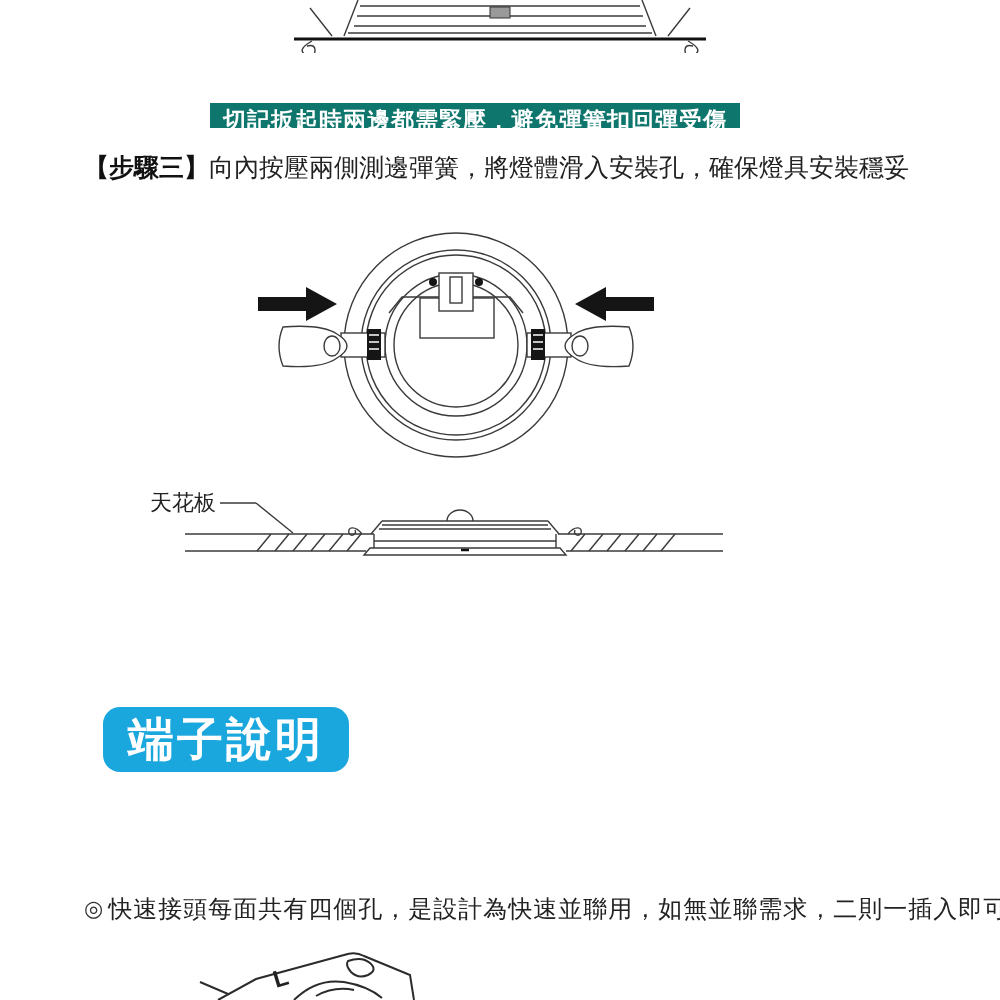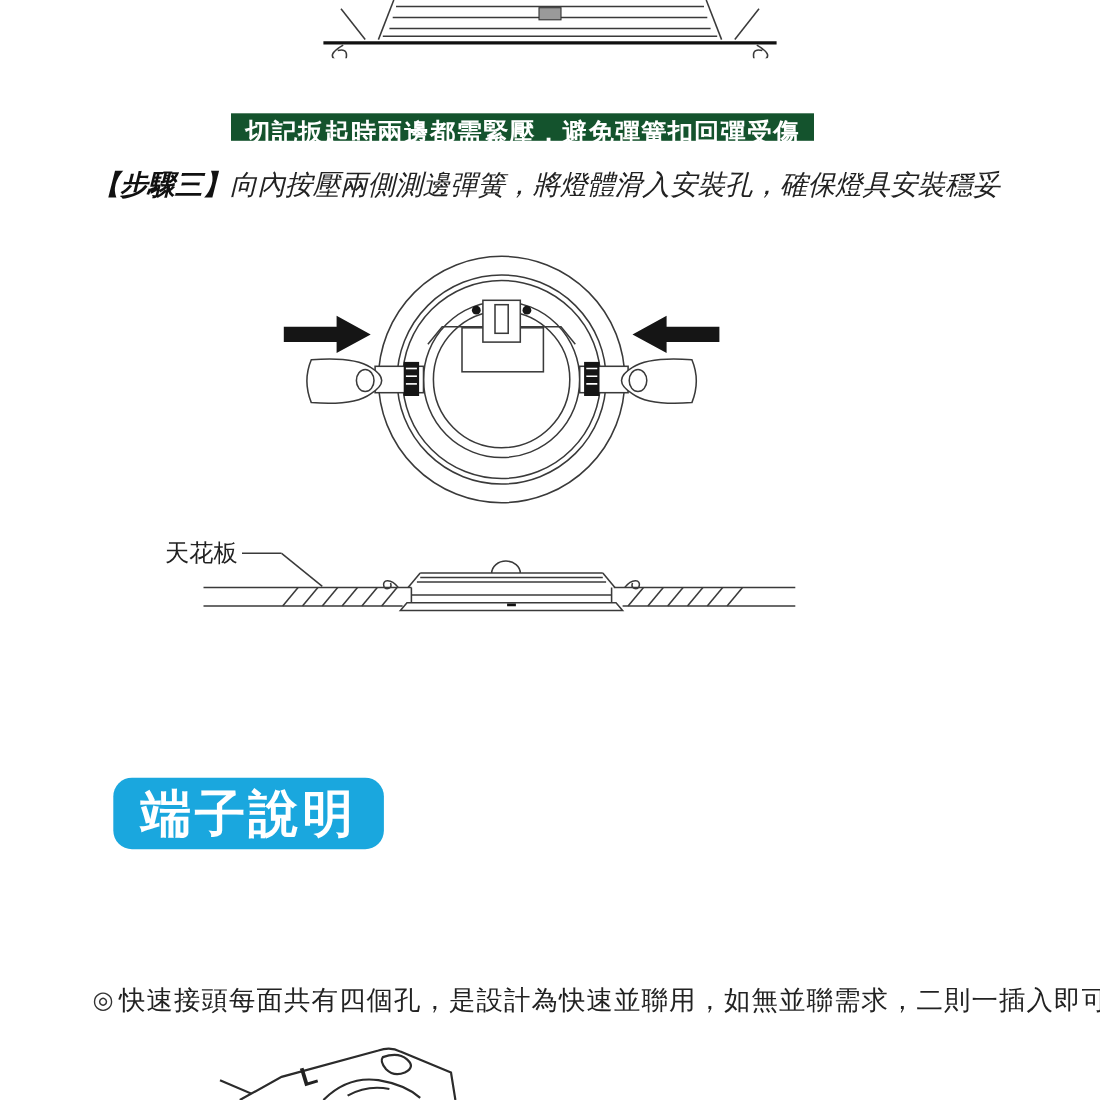--- a/index.html
+++ b/index.html
@@ -6,24 +6,24 @@
   #page{position:relative;width:1000px;height:1000px;background:#ffffff;overflow:hidden;
         font-family:"Liberation Sans","DejaVu Sans",sans-serif;color:#1c1c1c;}
   svg{display:block;}
   .ln{stroke:#3a3a3a;stroke-width:1.4;fill:none;}
   .lnk{stroke:#2b2b2b;stroke-width:2;fill:none;}
   .fillw{fill:#ffffff;}
   .dark{fill:#151515;}
 
   #top-draw{position:absolute;left:278px;top:0px;}
   #warning-banner{position:absolute;left:210px;top:103px;height:25px;line-height:34px;
-    background:#14532d;color:#ffffff;font-weight:700;font-size:23px;padding:0 13px;
+    background:#0f766e;color:#ffffff;font-weight:700;font-size:23px;padding:0 13px;
     letter-spacing:1px;white-space:nowrap;}
   .step-row{position:absolute;left:84px;font-size:25px;white-space:nowrap;color:#222;}
-  #step-three{top:151px;font-style:italic;}
+  #step-three{top:151px;}
   #step-four{top:625px;}
   .step-label{font-weight:700;color:#111;}
   .step-text{font-weight:500;}
 
   #press-diagram{position:absolute;left:240px;top:221px;}
   #ceiling-diagram{position:absolute;left:130px;top:478px;}
   #terminal-badge{position:absolute;left:103px;top:707px;width:246px;height:65px;
     background:#1aa7de;border-radius:17px;color:#fff;font-size:46px;font-weight:700;
     display:flex;align-items:center;justify-content:center;letter-spacing:3px;}
   .note{position:absolute;left:84px;font-size:24px;letter-spacing:1px;white-space:nowrap;color:#222;}

